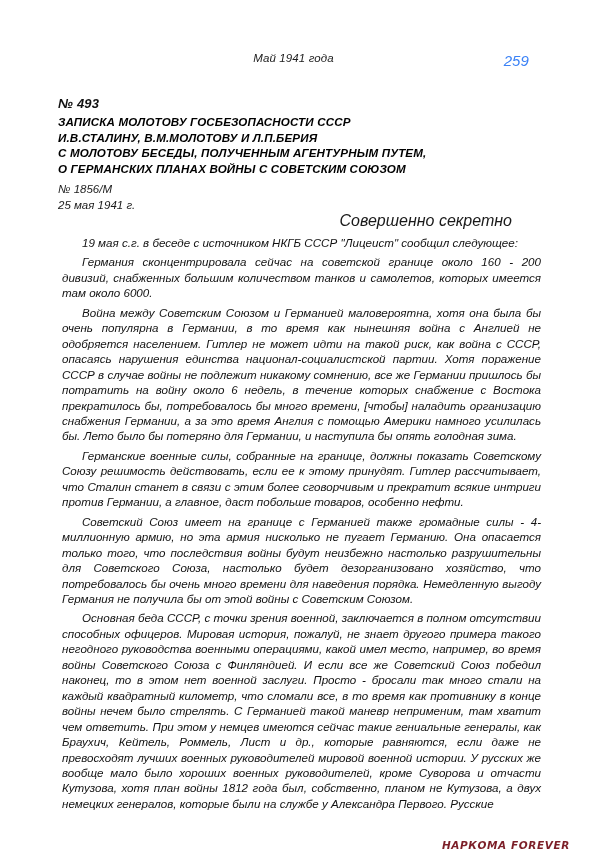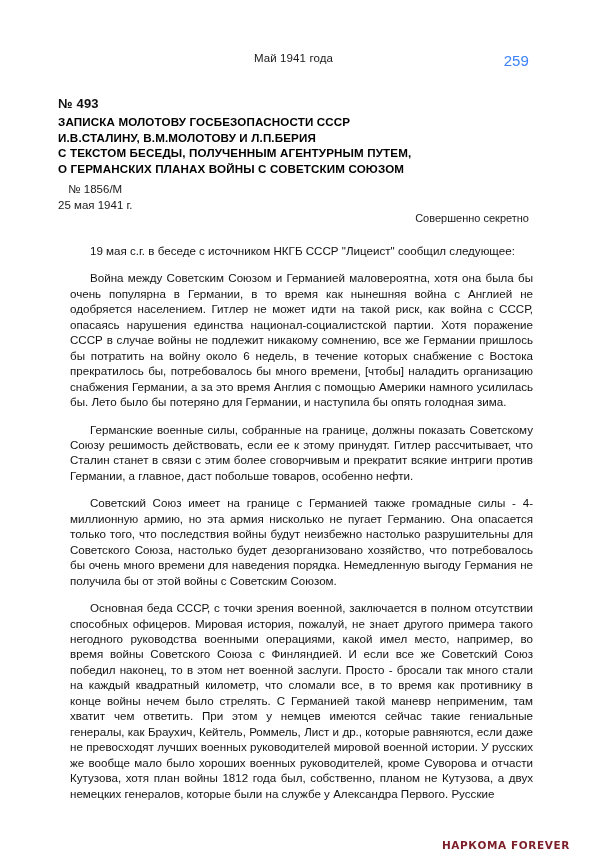--- a/index.html
+++ b/index.html
@@ -15,20 +15,21 @@
     color: #101010;
     position: relative;
     overflow: hidden;
   }
 
   .page {
     position: relative;
     width: 584px;
     height: 865px;
     box-sizing: border-box;
+    font-style: italic;
   }
 
   
   .running-head {
     position: absolute;
     top: 52px;
     left: 58px;
     right: 55px;
     height: 18px;
     display: flex;
@@ -77,47 +78,46 @@
   .title-line { white-space: nowrap; }
 
   
   .ref-block {
     position: absolute;
     top: 182px;
     left: 58px;
     font-size: 11.5px;
     line-height: 15.5px;
     color: #1a1a1a;
-    text-align: center;
   }
 
   
   .secrecy {
     position: absolute;
     top: 212px;
-    right: 55px;
-    font-size: 11px;
+    right: 72px;
+    font-size: 16px;
     color: #1a1a1a;
   }
 
   
   .body-text {
     position: absolute;
     top: 231px;
     left: 58px;
     width: 487px;
     font-size: 11.6px;
     line-height: 15.45px;
     text-align: justify;
     text-justify: inter-word;
     color: #121212;
     hyphens: manual;
   }
   .body-text p {
-    margin: 12px;
+    margin: 4px;
     text-indent: 20px;
     text-align: justify;
   }
   .body-text p:last-child {
     text-align: justify;
   }
 
   
   .watermark {
     position: absolute;
@@ -138,33 +138,34 @@
   <div class="running-head">
     <span class="running-head-title">Май 1941 года</span>
     <span class="running-head-page">259</span>
   </div>
 
   <div class="doc-number">№ 493</div>
 
   <div class="title-block">
     <div class="title-line">ЗАПИСКА МОЛОТОВУ ГОСБЕЗОПАСНОСТИ СССР</div>
     <div class="title-line">И.В.СТАЛИНУ, В.М.МОЛОТОВУ И Л.П.БЕРИЯ</div>
-    <div class="title-line">С ТЕКСТОМ БЕСЕДЫ, ПОЛУЧЕННЫМ АГЕНТУРНЫМ ПУТЕМ,</div>
+    <div class="title-line">С МОЛОТОВУ БЕСЕДЫ, ПОЛУЧЕННЫМ АГЕНТУРНЫМ ПУТЕМ,</div>
     <div class="title-line">О ГЕРМАНСКИХ ПЛАНАХ ВОЙНЫ С СОВЕТСКИМ СОЮЗОМ</div>
   </div>
 
   <div class="ref-block">
     <div>№ 1856/М</div>
     <div>25 мая 1941 г.</div>
   </div>
 
   <div class="secrecy">Совершенно секретно</div>
 
   <div class="body-text">
     <p>19 мая с.г. в беседе с источником НКГБ СССР "Лицеист" сообщил следующее:</p>
+    <p>Германия сконцентрировала сейчас на советской границе около 160 - 200 дивизий, снабженных большим количеством танков и самолетов, которых имеется там около 6000.</p>
     <p>Война между Советским Союзом и Германией маловероятна, хотя она была бы очень популярна в Германии, в то время как нынешняя война с Англией не одобряется населением. Гитлер не может идти на такой риск, как война с СССР, опасаясь нарушения единства национал-социалистской партии. Хотя поражение СССР в случае войны не подлежит никакому сомнению, все же Германии пришлось бы потратить на войну около 6 недель, в течение которых снабжение с Востока прекратилось бы, потребовалось бы много времени, [чтобы] наладить организацию снабжения Германии, а за это время Англия с помощью Америки намного усилилась бы. Лето было бы потеряно для Германии, и наступила бы опять голодная зима.</p>
     <p>Германские военные силы, собранные на границе, должны показать Советскому Союзу решимость действовать, если ее к этому принудят. Гитлер рассчитывает, что Сталин станет в связи с этим более сговорчивым и прекратит всякие интриги против Германии, а главное, даст побольше товаров, особенно нефти.</p>
     <p>Советский Союз имеет на границе с Германией также громадные силы - 4-миллионную армию, но эта армия нисколько не пугает Германию. Она опасается только того, что последствия войны будут неизбежно настолько разрушительны для Советского Союза, настолько будет дезорганизовано хозяйство, что потребовалось бы очень много времени для наведения порядка. Немедленную выгоду Германия не получила бы от этой войны с Советским Союзом.</p>
     <p>Основная беда СССР, с точки зрения военной, заключается в полном отсутствии способных офицеров. Мировая история, пожалуй, не знает другого примера такого негодного руководства военными операциями, какой имел место, например, во время войны Советского Союза с Финляндией. И если все же Советский Союз победил наконец, то в этом нет военной заслуги. Просто - бросали так много стали на каждый квадратный километр, что сломали все, в то время как противнику в конце войны нечем было стрелять. С Германией такой маневр неприменим, там хватит чем ответить. При этом у немцев имеются сейчас такие гениальные генералы, как Браухич, Кейтель, Роммель, Лист и др., которые равняются, если даже не превосходят лучших военных руководителей мировой военной истории. У русских же вообще мало было хороших военных руководителей, кроме Суворова и отчасти Кутузова, хотя план войны 1812 года был, собственно, планом не Кутузова, а двух немецких генералов, которые были на службе у Александра Первого. Русские</p>
   </div>
 
   <div class="watermark" style="color: rgb(124, 31, 40);">НАРКОМА FOREVER</div>
 
 </div>
 

